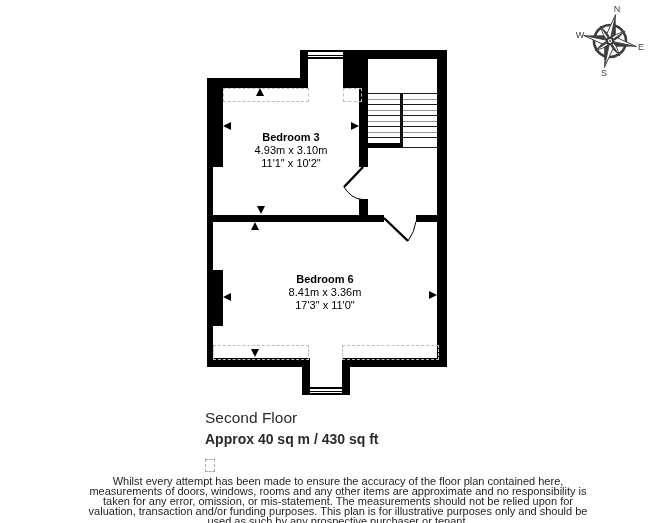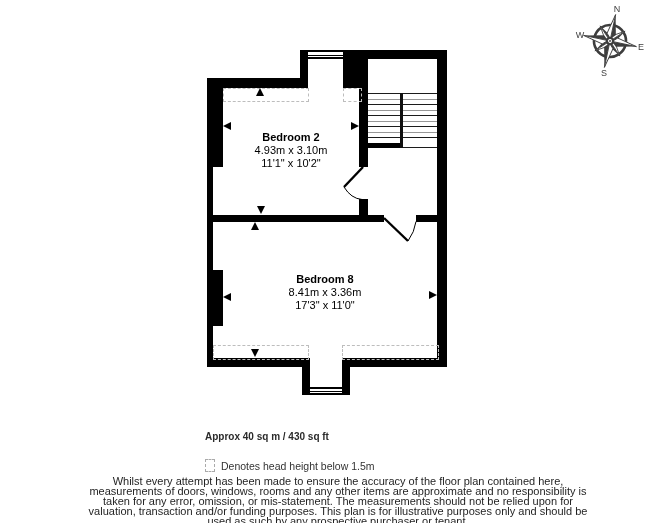--- a/index.html
+++ b/index.html
@@ -14,21 +14,21 @@
   .stringer{position:absolute;background:#111;}
   .arr{position:absolute;width:0;height:0;}
   .arr.l{border-top:4.5px solid transparent;border-bottom:4.5px solid transparent;border-right:8px solid #000;}
   .arr.r{border-top:4.5px solid transparent;border-bottom:4.5px solid transparent;border-left:8px solid #000;}
   .arr.u{border-left:4.5px solid transparent;border-right:4.5px solid transparent;border-bottom:8px solid #000;}
   .arr.d{border-left:4.5px solid transparent;border-right:4.5px solid transparent;border-top:8px solid #000;}
   .room-label{position:absolute;text-align:center;font-size:11px;line-height:13px;color:#000;}
   .room-label .nm{font-weight:bold;}
   .doors{position:absolute;left:0;top:0;pointer-events:none;}
   .title{position:absolute;left:205px;top:409px;font-size:15.5px;color:#2b2b2b;}
-  .area{position:absolute;left:205px;top:431px;font-size:10px;font-weight:bold;color:#2b2b2b;}
+  .area{position:absolute;left:205px;top:431px;font-size:14px;font-weight:bold;color:#2b2b2b;}
   .legend{position:absolute;left:205px;top:459px;font-size:10.5px;color:#333;display:flex;align-items:center;}
   .legend .key{display:inline-block;width:8px;height:11px;border:1px dashed #aaa;margin-right:6px;background:#fff;}
   .disclaimer{position:absolute;left:65px;top:476px;width:520px;text-align:center;
               font-size:11px;line-height:10px;color:#1f1f1f;margin-left:13px;}
   .compass-svg{position:absolute;left:572px;top:0px;}
   .compass-svg text{font-family:"Liberation Sans",sans-serif;font-size:9px;fill:#3d3d3d;}
 </style>
 </head>
 <body>
 
@@ -104,26 +104,26 @@
   <div class="arr l" style="left:223px;top:122px;"></div>
   <div class="arr r" style="left:351px;top:122px;"></div>
   <div class="arr u" style="left:256px;top:88px;"></div>
   <div class="arr d" style="left:257px;top:206px;"></div>
   <div class="arr u" style="left:251px;top:222px;"></div>
   <div class="arr d" style="left:251px;top:349px;"></div>
   <div class="arr l" style="left:223px;top:293px;"></div>
   <div class="arr r" style="left:429px;top:291px;"></div>
 
   <div class="room-label" style="left:211px;top:131px;width:160px;">
-    <div class="nm">Bedroom 2</div>
+    <div class="nm">Bedroom 3</div>
     <div>4.93m x 3.10m</div>
     <div>11'1" x 10'2"</div>
   </div>
   <div class="room-label" style="left:245px;top:273px;width:160px;">
-    <div class="nm">Bedroom 8</div>
+    <div class="nm">Bedroom 6</div>
     <div>8.41m x 3.36m</div>
     <div>17'3" x 11'0"</div>
   </div>
 
   <svg class="compass-svg" width="78" height="86" viewBox="0 0 78 86">
     <g transform="translate(38,41) rotate(12)">
       <circle r="16" fill="none" stroke="#3d3d3d" stroke-width="2.6"></circle>
 
       <g transform="rotate(45)">
           <path d="M0,-18 L3,-5.5 L0,0 Z" fill="#3d3d3d"></path>
@@ -161,20 +161,20 @@
       <circle r="4.2" fill="#3d3d3d"></circle>
       <circle r="2" fill="#fff"></circle>
       <circle r="0.9" fill="#3d3d3d"></circle>
     </g>
     <text x="45" y="12" text-anchor="middle">N</text>
     <text x="69" y="50" text-anchor="middle">E</text>
     <text x="32" y="76" text-anchor="middle">S</text>
     <text x="8" y="38" text-anchor="middle">W</text>
   </svg>
 
+  <div class="title">Second Floor</div>
   <div class="area">Approx 40 sq m / 430 sq ft</div>
   <div class="legend">
     <span class="key"></span>
-    <span>Denotes head height below 1.5m</span>
   </div>
   <div class="disclaimer">Whilst every attempt has been made to ensure the accuracy of the floor plan contained here, measurements of doors, windows, rooms and any other items are approximate and no responsibility is taken for any error, omission, or mis-statement. The measurements should not be relied upon for valuation, transaction and/or funding purposes. This plan is for illustrative purposes only and should be used as such by any prospective purchaser or tenant.</div>
 
 </div>
 
 </body></html>

